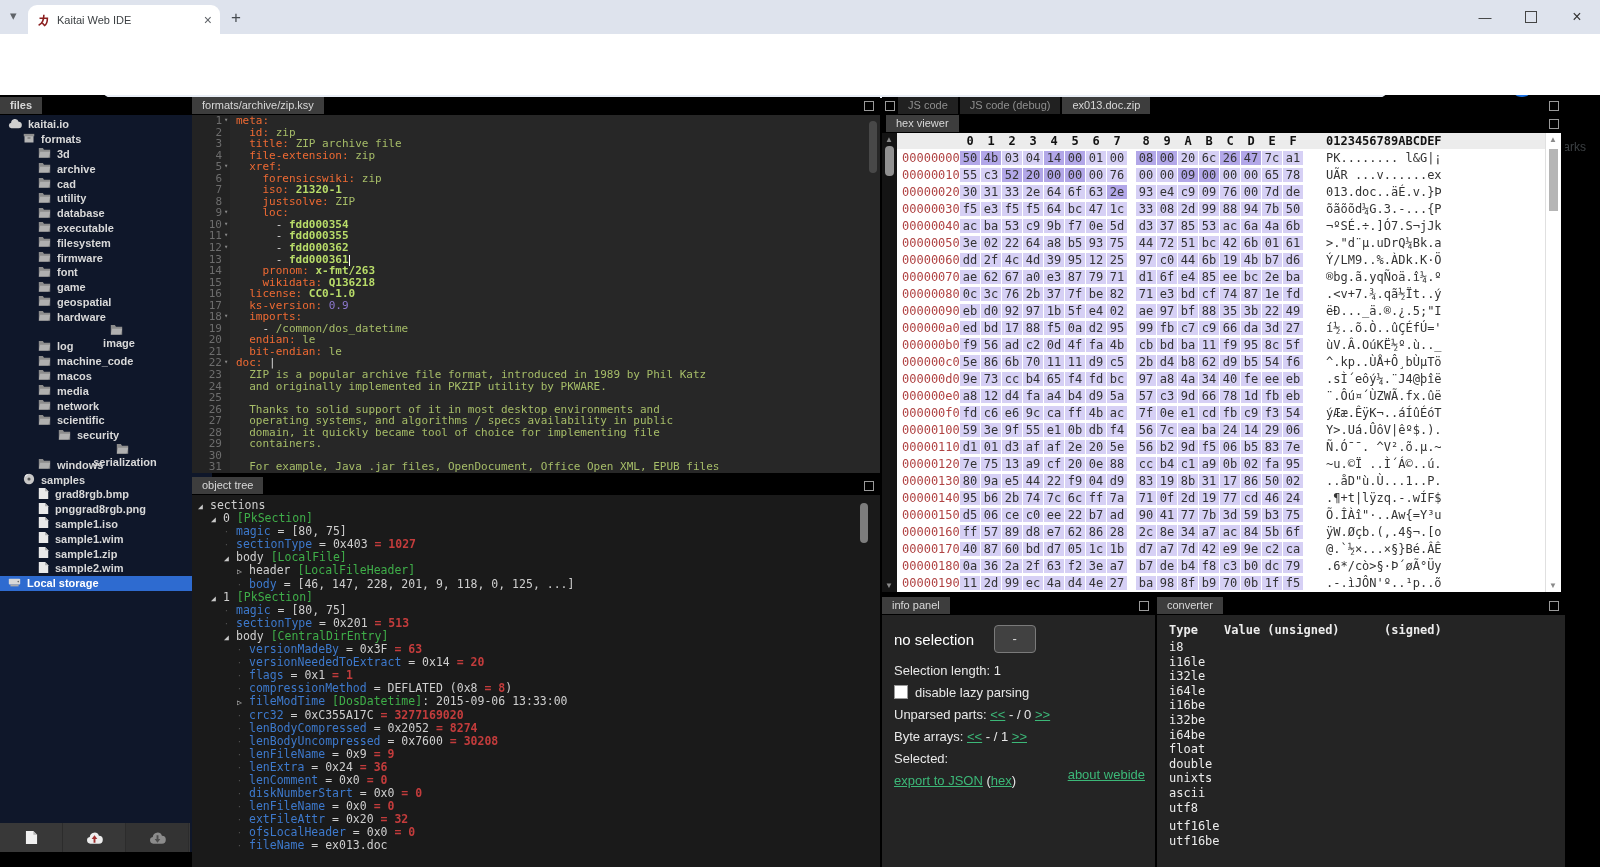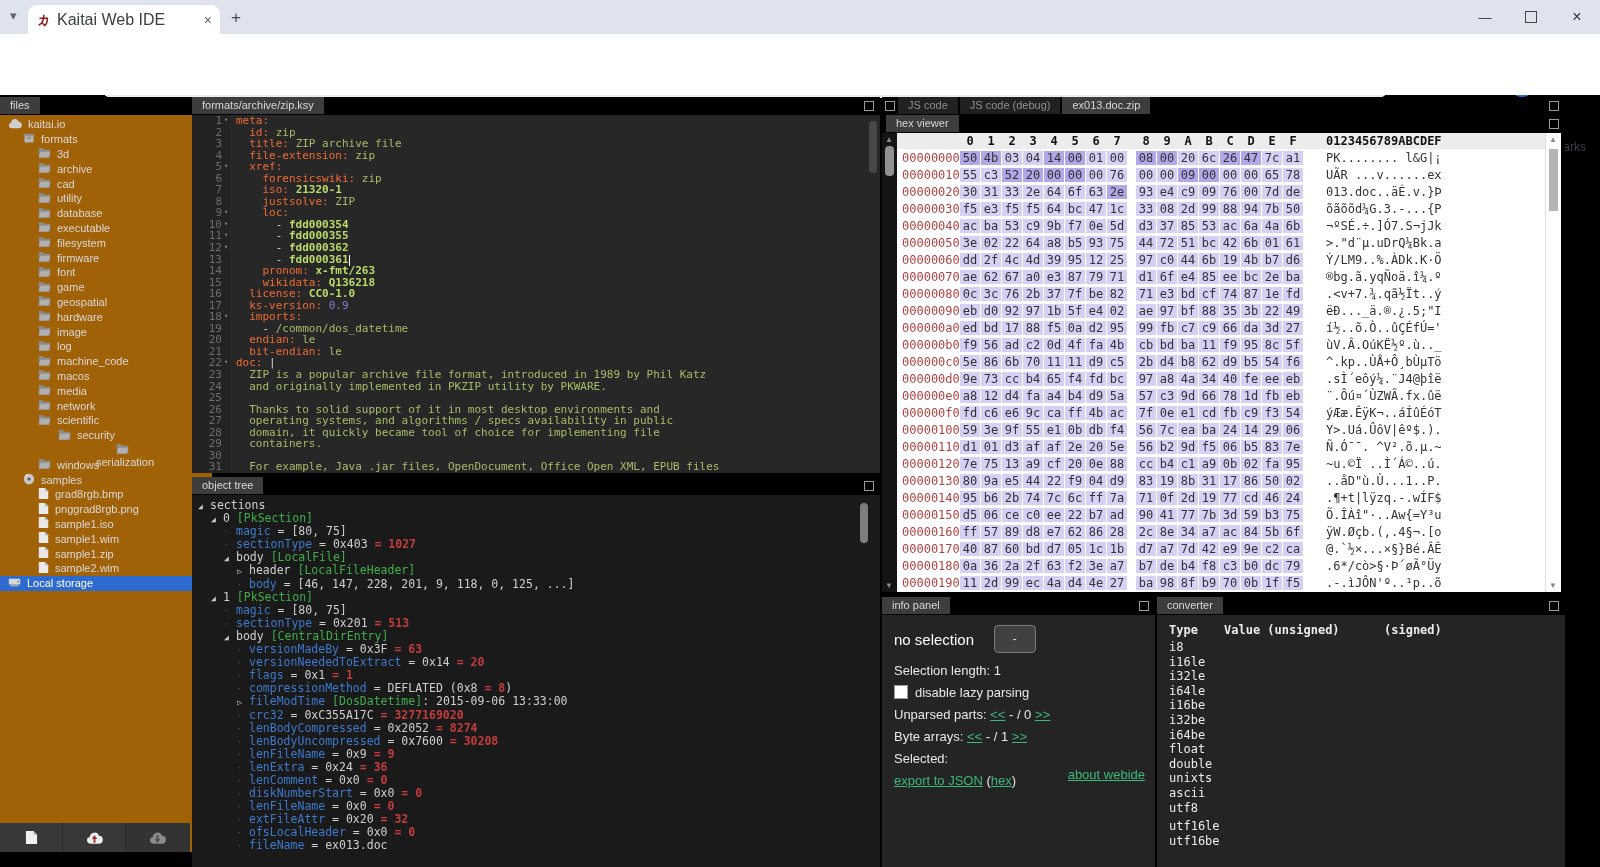--- a/index.html
+++ b/index.html
@@ -3,21 +3,21 @@
 <meta charset="utf-8">
 <style>
   html,body{margin:0;padding:0;background:#000;}
   #screen{position:relative;width:1600px;height:867px;background:#000;overflow:hidden;
     font-family:"Liberation Sans",sans-serif;-webkit-font-smoothing:antialiased;}
   
   .tabstrip{position:absolute;left:0;top:0;width:1600px;height:34px;background:#dee3ed;}
   .tabsearch{position:absolute;left:10px;top:8px;color:#5f6368;font-size:13px;cursor:default;}
   .btab{position:absolute;left:28px;top:5px;width:192px;height:29px;background:#fff;
     border-radius:9px 9px 0 0;display:flex;align-items:center;padding:0 8px;box-sizing:border-box;}
-  .btab .title{flex:1;font-size:16px;color:#3c4043;margin-left:7px;white-space:nowrap;overflow:hidden;}
+  .btab .title{flex:1;font-size:11px;color:#3c4043;margin-left:7px;white-space:nowrap;overflow:hidden;}
   .btab .close{color:#5f6368;font-size:14px;line-height:14px;}
   .newtab{position:absolute;left:231px;top:8px;font-size:17px;color:#454a4f;}
   .winctl{position:absolute;right:0;top:0;height:34px;display:flex;}
   .winctl span{width:46px;display:flex;align-items:center;justify-content:center;color:#333;font-size:13px;}
   .winmax{width:10px;height:10px;border:1.3px solid #444;}
   .toolbar{position:absolute;left:0;top:34px;width:1600px;height:34px;background:#fff;}
   .navic{position:absolute;top:41px;font-size:16px;color:#454a4f;}
   .navic.dis{color:#b9bdc2;}
   .urlbar{position:absolute;left:100px;top:39px;width:1290px;height:25px;background:#e9eef6;
     border-radius:13px;display:flex;align-items:center;padding:0 12px;box-sizing:border-box;}
@@ -33,21 +33,21 @@
   .allbk{position:absolute;right:14px;top:72px;font-size:12px;color:#3c4043;display:flex;align-items:center;gap:6px;}
   
   .panel{position:absolute;}
   .glhead{position:absolute;left:0;top:0;right:0;height:18px;background:#000;}
   .gl-tab{display:inline-block;padding:2px 10px 3px 10px;background:#212121;color:#8f8f8f;
     font-size:11px;margin-right:2px;vertical-align:top;cursor:default;}
   .gl-tab.act{background:#3d3d3d;color:#d8d8d8;}
   .maxbox{position:absolute;right:6px;top:4px;width:8px;height:8px;border:1px solid #9a9a9a;}
   .maxbox.l{left:3px;right:auto;}
   
-  #files{left:0;top:97px;width:212px;height:755px;background:#a16207;}
+  #files{left:0;top:97px;width:212px;height:755px;background:#0f172a;font-weight:bold;}
   #file-tree{position:absolute;left:0;top:20px;right:0;bottom:30px;overflow:hidden;}
   .ftrow{height:14.8px;display:flex;align-items:center;font-size:11px;color:#d9d9d9;white-space:nowrap;}
   .ftrow.sel{background:#2e6bd0;color:#fff;}
   .ftrow svg{flex:0 0 auto;margin-right:6px;}
   .files-toolbar{position:absolute;left:0;bottom:0;width:190px;height:29px;background:#383838;display:flex;}
   .ftb{width:63px;height:29px;display:flex;align-items:center;justify-content:center;border-right:1px solid #2c2c2c;box-sizing:border-box;}
   .ftb:last-child{background:#333;}
   
   #editor{left:192px;top:97px;width:688px;height:376px;background:#272727;}
   #ed-body{position:absolute;left:0;top:18px;right:0;bottom:0;overflow:hidden;
@@ -278,21 +278,21 @@
             </svg></span>
           <span>geospatial</span>
         </div>
         <div class="ftrow" style="padding-left: 38px;">
           <span><svg width="13" height="11" viewBox="0 0 16 13">
               <path d="M1 1 h5 l1.4 2 H15 v10 H1z" fill="#8c8c8c"></path>
               <path d="M2.6 5.5 H15 L13 12.6 H1z" fill="#b0b0b0"></path>
             </svg></span>
           <span>hardware</span>
         </div>
-        <div class="ftrow" style="padding-left: 38px;">
+        <div class="ftrow" style="padding-left: 26px; flex-direction: column;">
           <span><svg width="13" height="11" viewBox="0 0 16 13">
               <path d="M1 1 h5 l1.4 2 H15 v10 H1z" fill="#8c8c8c"></path>
               <path d="M2.6 5.5 H15 L13 12.6 H1z" fill="#b0b0b0"></path>
             </svg></span>
           <span>image</span>
         </div>
         <div class="ftrow" style="padding-left: 38px;">
           <span><svg width="13" height="11" viewBox="0 0 16 13">
               <path d="M1 1 h5 l1.4 2 H15 v10 H1z" fill="#8c8c8c"></path>
               <path d="M2.6 5.5 H15 L13 12.6 H1z" fill="#b0b0b0"></path>

